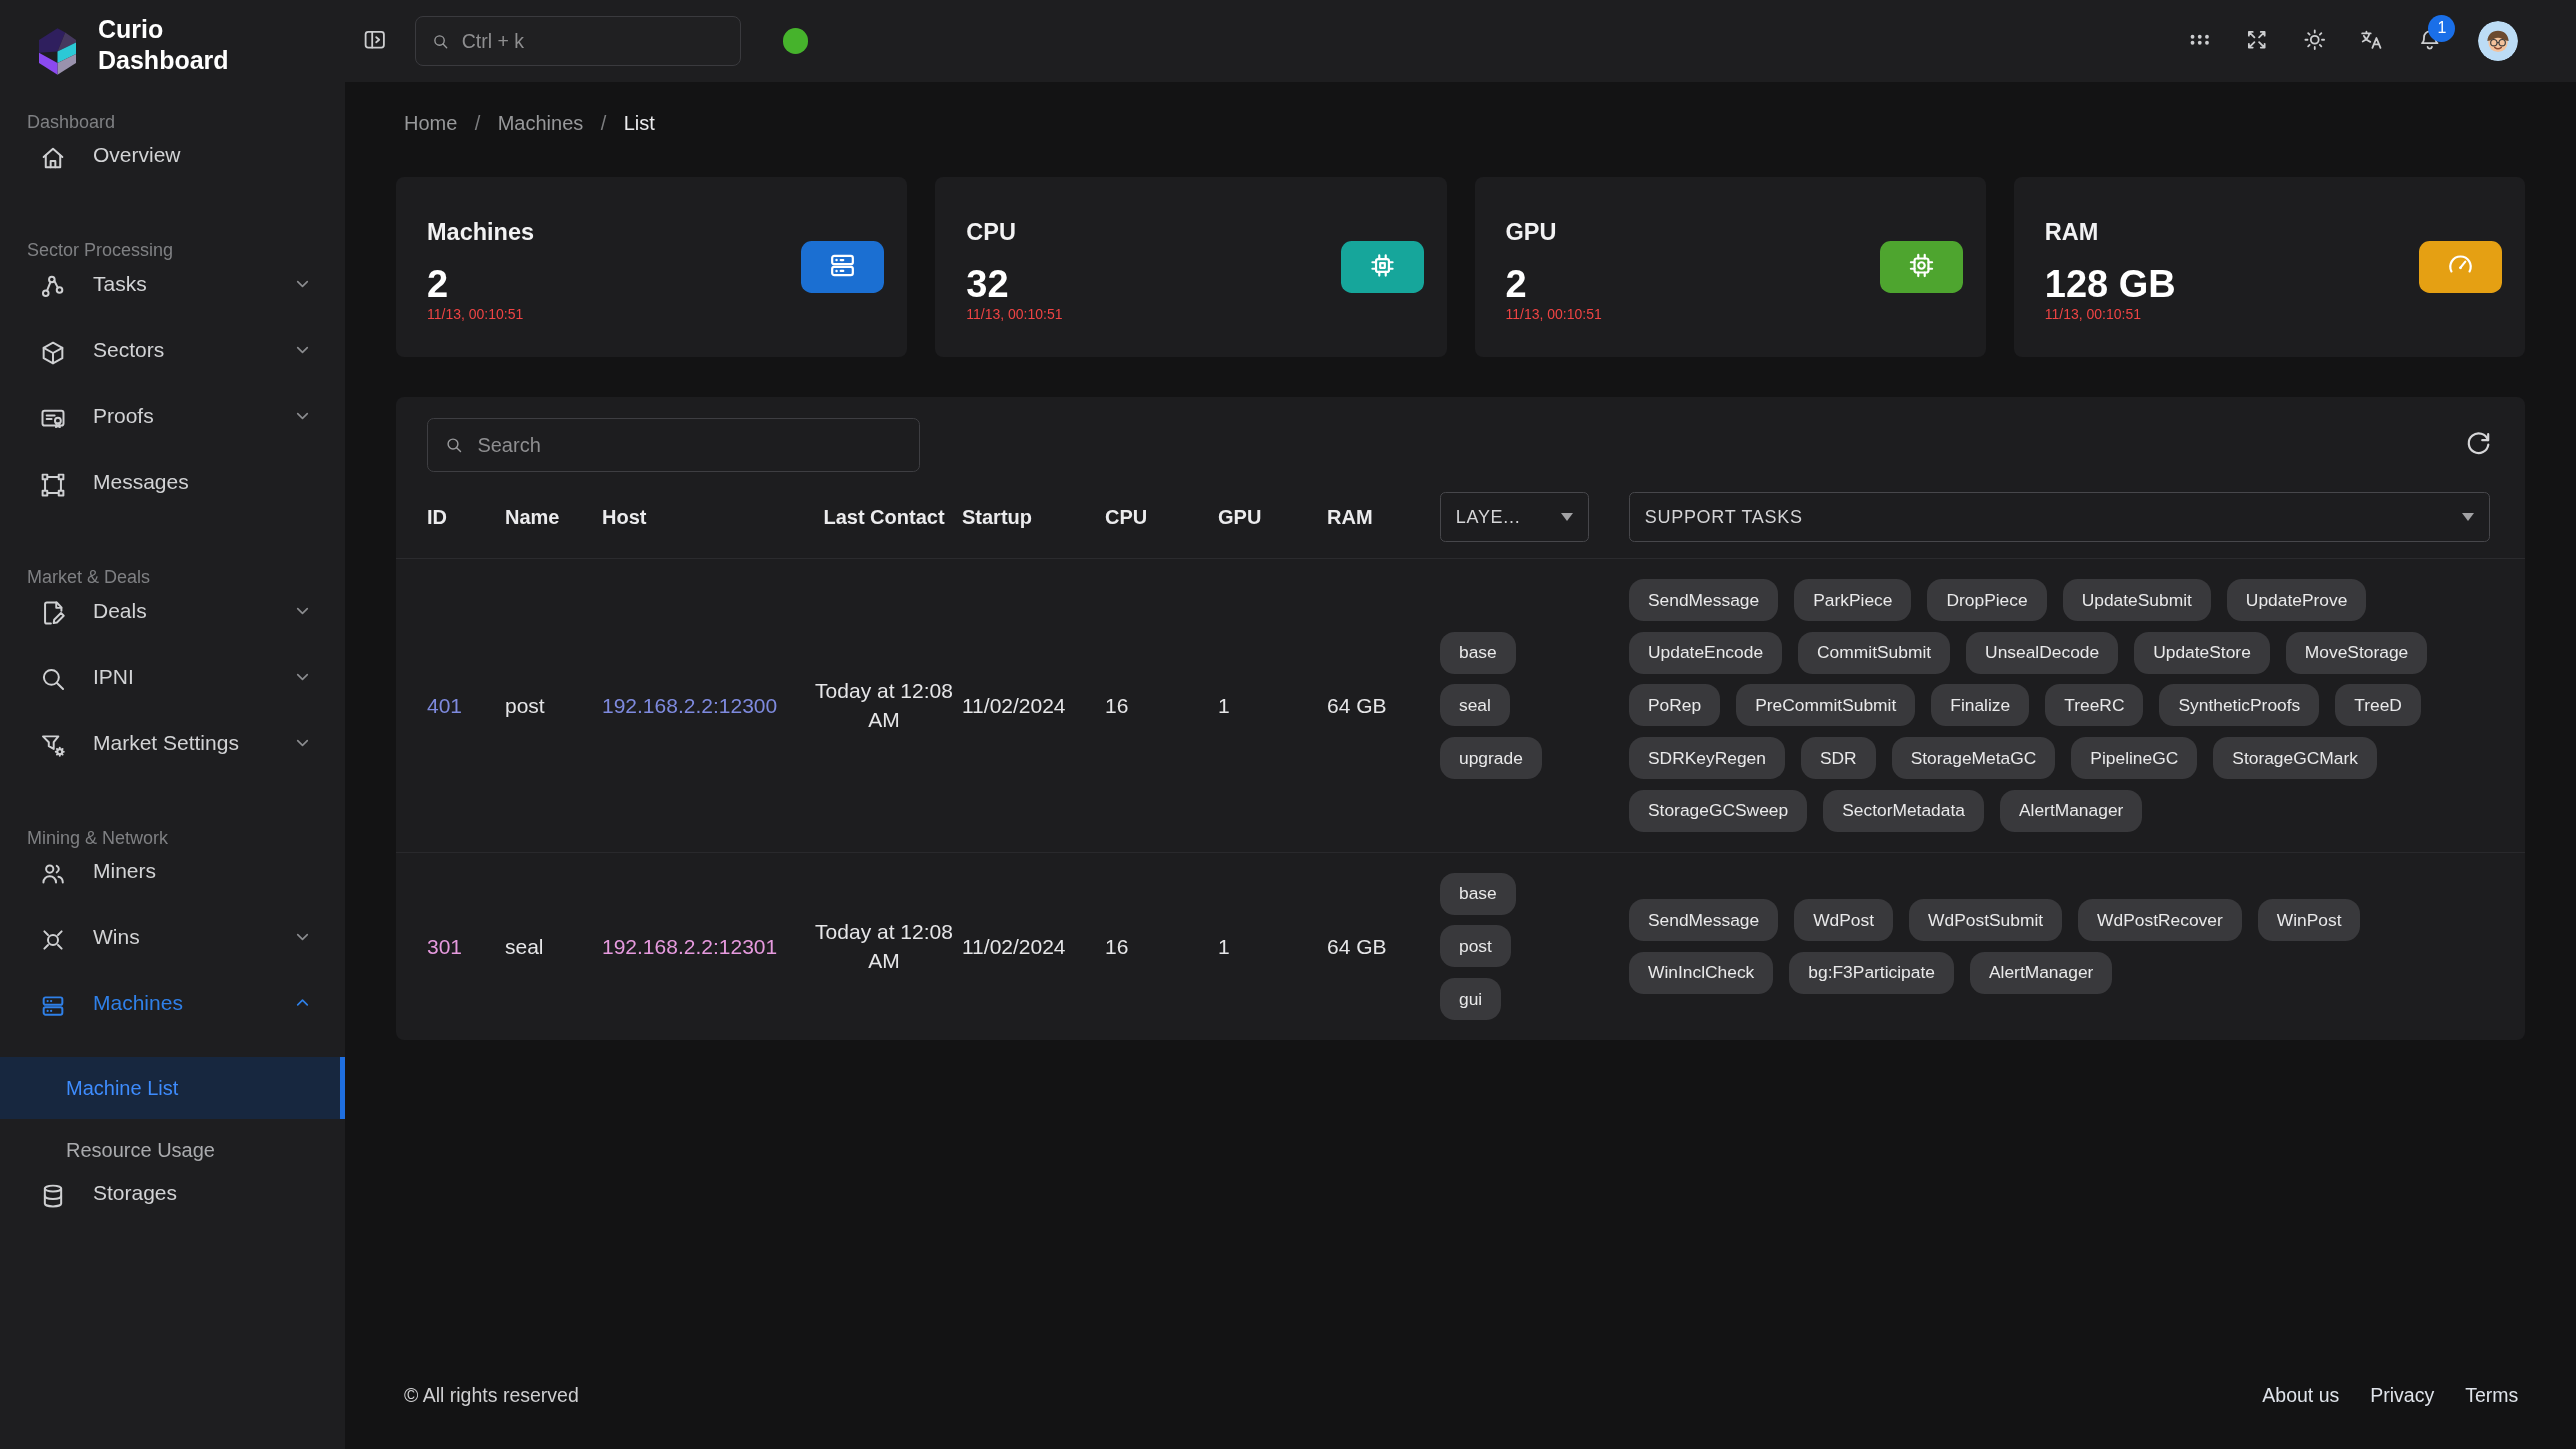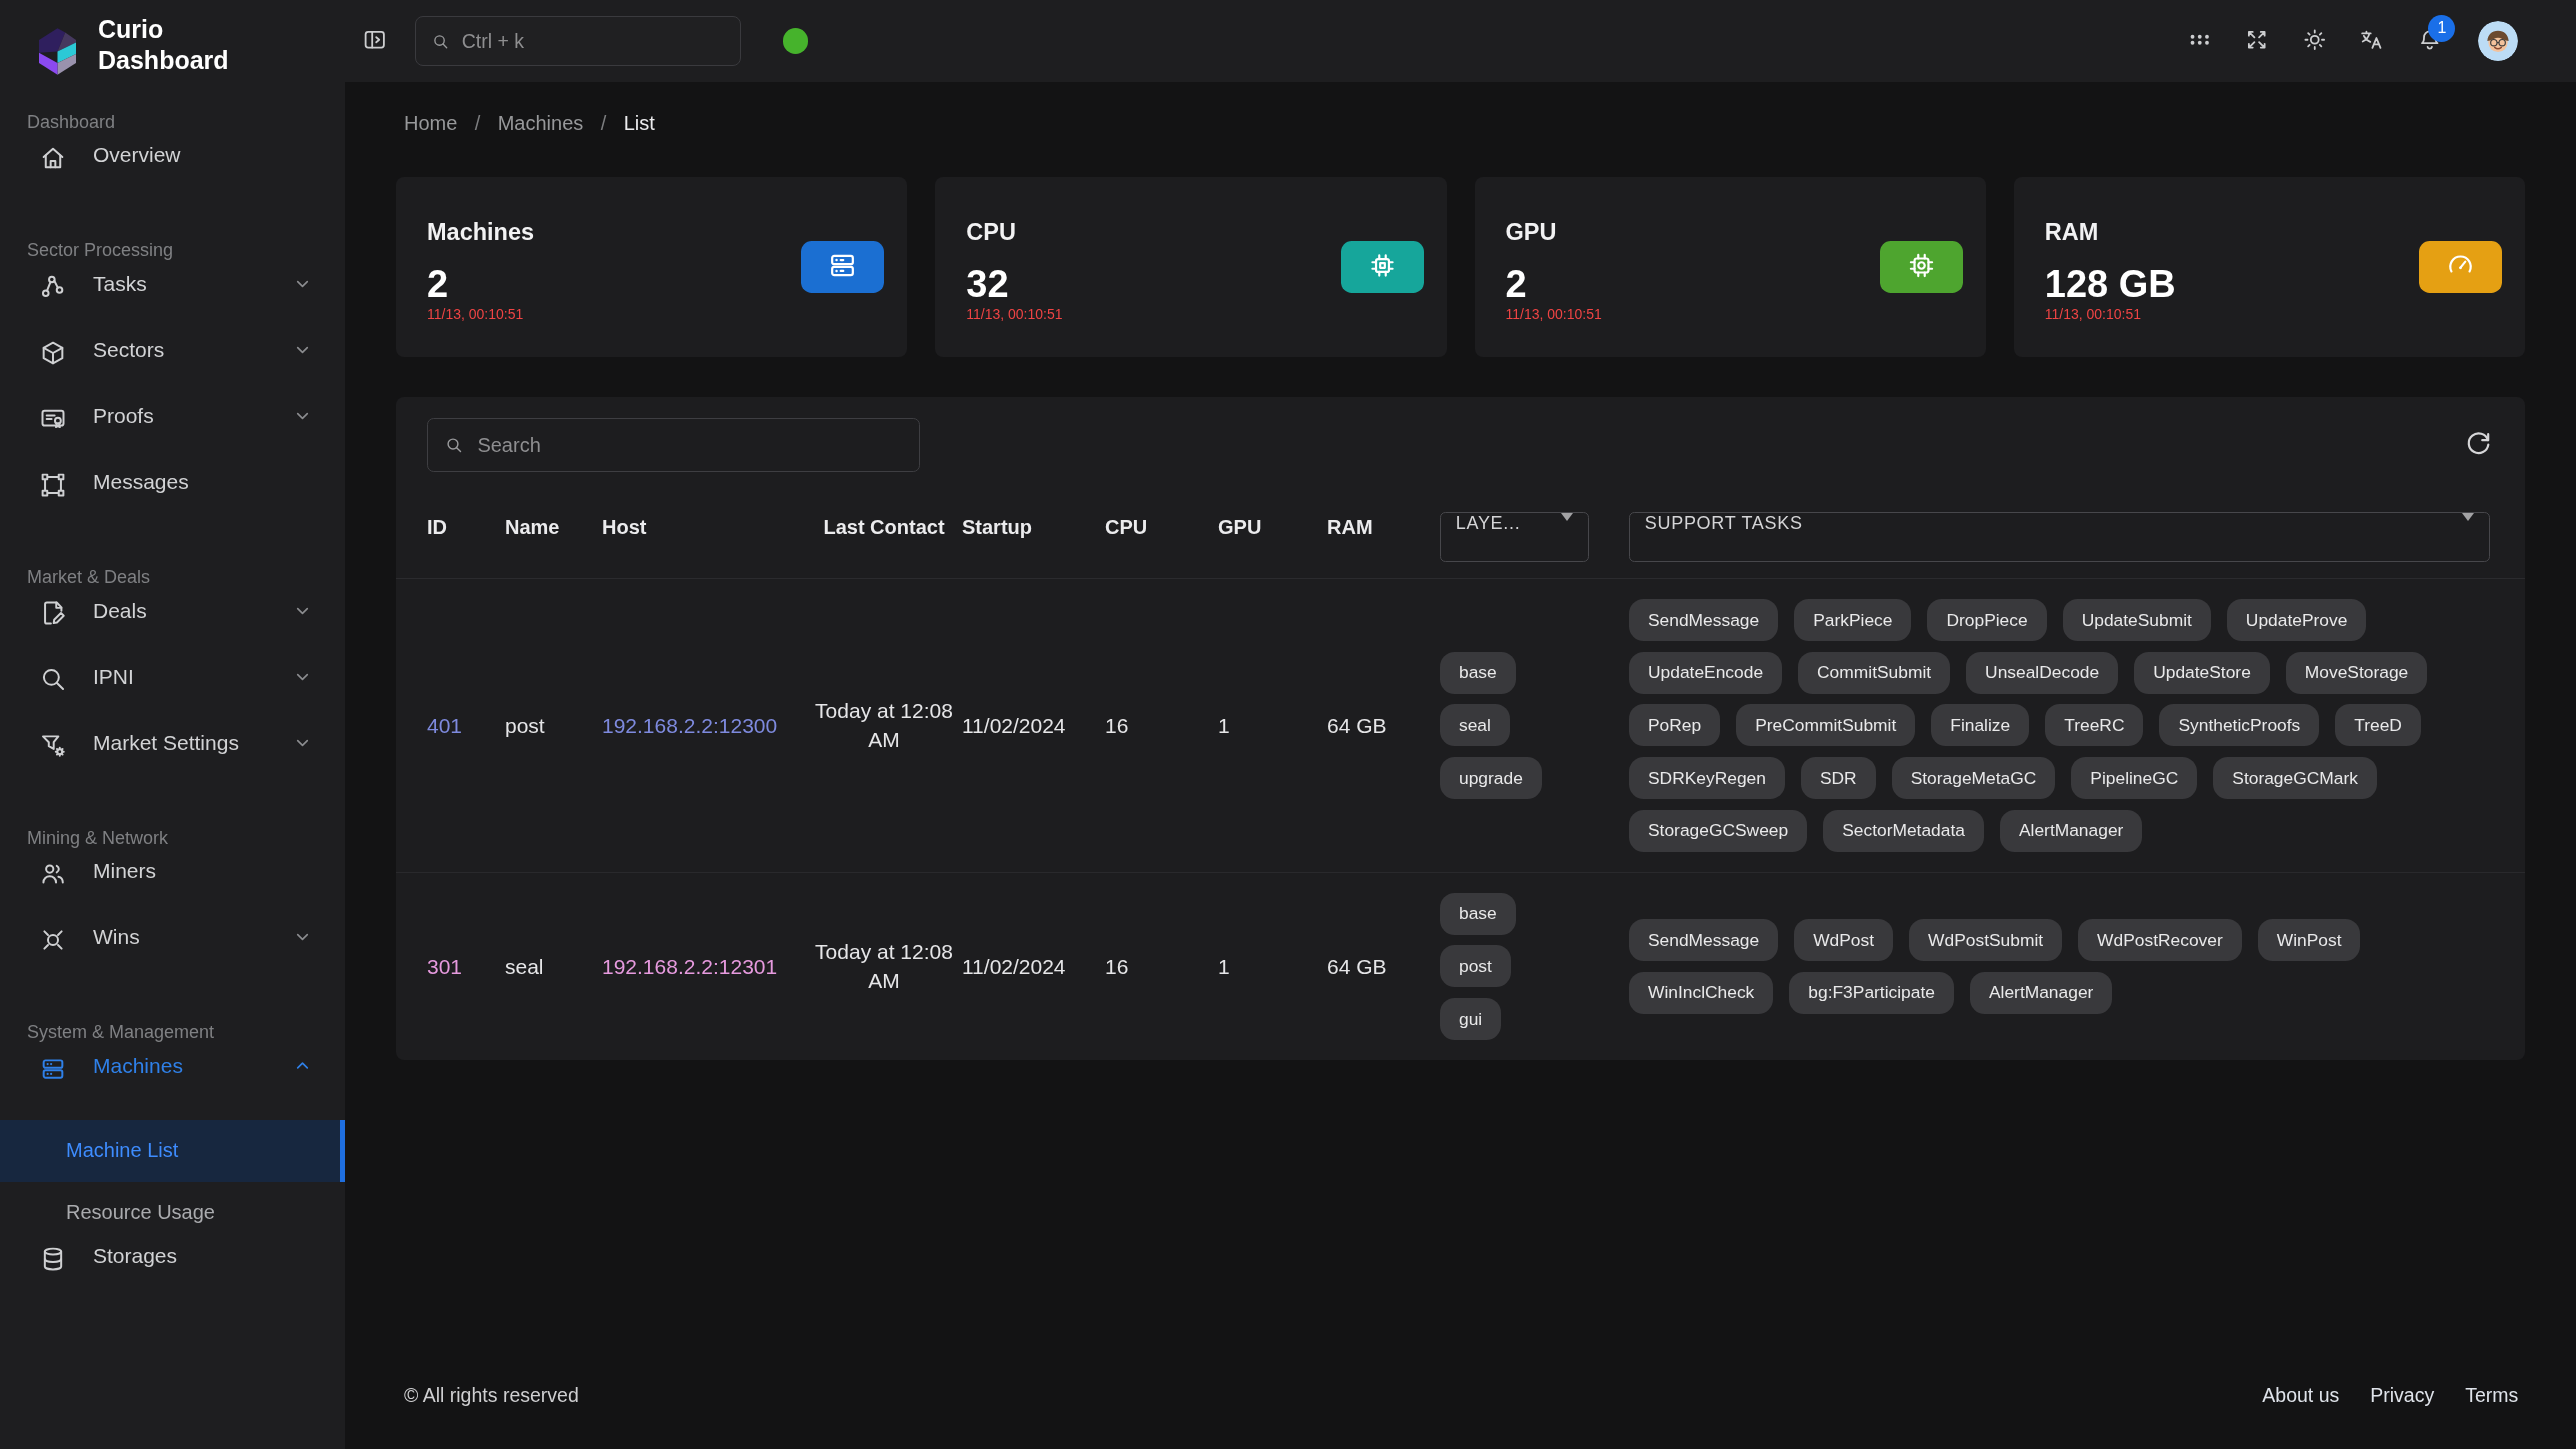--- a/index.html
+++ b/index.html
@@ -116,23 +116,23 @@
   .mgrid {
     display:grid;
     grid-template-columns:78px 97px 204px 156px 143px 113px 109px 113px 189px minmax(0,1fr);
     align-items:center;
   }
   .mhead { padding:4px 31px 16px 31px; border-bottom:0.7px solid #2b2b2e; }
   .hcell { color:#ebebed; font-size:20px; font-weight:700; line-height:1.35; }
   .hcell.center { text-align:center; }
   .filter-box {
     height:50px; border:1.3px solid #47474b; border-radius:5.4px;
-    display:flex; justify-content:space-between; gap:10.7px;
+    display:flex; align-items:center; justify-content:space-between; gap:10.7px;
     padding:0 14.8px; cursor:pointer;
-    color:#d5d5d7; font-size:18px; letter-spacing:0.7px; white-space:nowrap; overflow:hidden;margin-top:20px;
+    color:#d5d5d7; font-size:18px; letter-spacing:0.7px; white-space:nowrap; overflow:hidden;
   }
   .filter-box.layers { width:149px; }
   .filter-box.tasks  { width:calc(100% - 4px); }
   .caret { width:0; height:0; border-left:6.7px solid transparent; border-right:6.7px solid transparent; border-top:8px solid #a2a2a4; flex-shrink:0; }
 
   .mrow { padding:20px 31px; color:#e6e6e8; font-size:21px; }
   .mrow + .mrow { border-top:0.7px solid #29292c; }
   .cell { line-height:1.4; }
   .cell.center { text-align:center; }
   .cell a, .cell .lnk { text-decoration:none; cursor:pointer;margin-top:36px; }
@@ -313,21 +313,20 @@
               <path d="M4.6 4.6 7.7 7.7M19.4 4.6l-3.1 3.1M4.6 19.4l3.1-3.1M19.4 19.4l-3.1-3.1"></path>
             </svg>
           </span>
           <span>Wins</span>
           <span class="chev">
             <svg viewBox="0 0 24 24" fill="none" stroke="currentColor" stroke-width="1.7" stroke-linecap="round" stroke-linejoin="round">
               <path d="m7 10 5 5 5-5"></path>
             </svg>
           </span>
         </div>
-        <div class="section-label">System &amp; Management</div>
         <div class="side-item active-parent">
           <span class="ic">
             <svg viewBox="0 0 24 24" fill="none" stroke="currentColor" stroke-width="1.7" stroke-linecap="round" stroke-linejoin="round">
               <rect x="4" y="4.6" width="16" height="6.4" rx="1.6"></rect>
               <rect x="4" y="13" width="16" height="6.4" rx="1.6"></rect>
               <circle cx="7.4" cy="7.8" r=".95" fill="currentColor" stroke="none"></circle>
               <circle cx="10.4" cy="7.8" r=".95" fill="currentColor" stroke="none"></circle>
               <circle cx="7.4" cy="16.2" r=".95" fill="currentColor" stroke="none"></circle>
               <circle cx="10.4" cy="16.2" r=".95" fill="currentColor" stroke="none"></circle>
             </svg>

